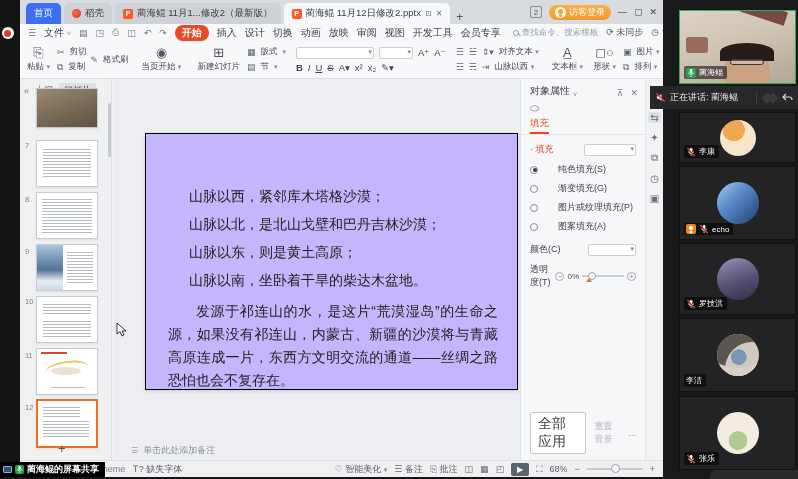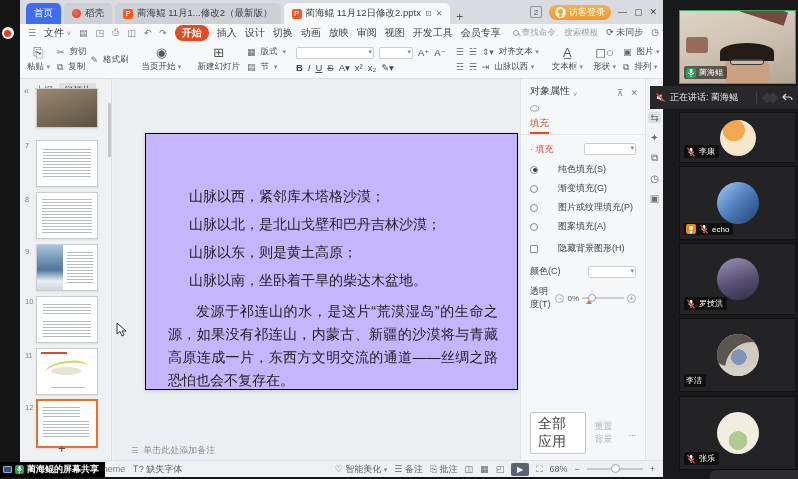--- a/index.html
+++ b/index.html
@@ -70,21 +70,21 @@
     font-family:"DejaVu Serif","Liberation Serif",serif;}
   .sline{font-size:14px;line-height:28px;padding-left:21px;white-space:nowrap;}
   .spara{font-size:14px;line-height:23px;text-indent:2em;text-align:justify;margin-top:6px;}
   .notesbar{position:absolute;left:0;bottom:2px;height:15px;display:flex;align-items:center;gap:5px;padding-left:18px;font-size:9px;color:#8b8f96;}
 
   .props{position:absolute;right:18px;top:79px;width:125px;height:381px;background:#f6f7f9;border-left:1px solid #dfe2e5;font-size:9px;color:#3c3f45;}
   .phead{display:flex;align-items:flex-end;padding:5px 7px 2px 9px;font-size:10px;color:#3a3d42;}
   .phead .sp{margin-left:auto;display:flex;gap:7px;color:#7c8087;font-size:9px;}
   .ptab{margin:2px 0 0 9px;display:inline-block;color:#e8491f;font-size:9.5px;border-bottom:2px solid #e8491f;padding-bottom:2px;}
   .pdivider{height:1px;background:#e4e6ea;margin-top:0px;}
-  .psec{display:flex;align-items:flex-start;padding:8px 9px 4px 9px;}
+  .psec{display:flex;align-items:flex-end;padding:8px 9px 4px 9px;}
   .psec .lab{color:#d6492c;}
   .psec .combo{width:52px;margin-left:auto;}
   .opt{display:flex;align-items:center;gap:20px;padding:3px 9px;}
   .radio{width:8px;height:8px;border:1px solid #8a8e95;border-radius:50%;position:relative;flex:none;}
   .radio.on::after{content:"";position:absolute;left:1.5px;top:1.5px;width:4px;height:4px;border-radius:50%;background:#3a3d42;}
   .cbox{width:8px;height:8px;border:1px solid #8a8e95;border-radius:1px;flex:none;}
   .prow{display:flex;align-items:center;padding:7px 9px 0 9px;}
   .prow .combo{width:48px;margin-left:auto;}
   .slider{display:flex;align-items:center;gap:3px;margin-left:auto;}
   .scirc{width:9px;height:9px;border:1px solid #a7abb1;border-radius:50%;color:#888;font-size:7px;line-height:7px;text-align:center;}
@@ -419,24 +419,20 @@
           <span>渐变填充(G)</span>
         </div>
       <div class="opt">
           <span class="radio"></span>
           <span>图片或纹理填充(P)</span>
         </div>
       <div class="opt">
           <span class="radio"></span>
           <span>图案填充(A)</span>
         </div>
-      <div class="opt" style="margin-top:3px">
-          <span class="cbox"></span>
-          <span>隐藏背景图形(H)</span>
-        </div>
 
       <div class="prow">
         <span>颜色(C)</span>
         <span class="combo"></span>
       </div>
       <div class="prow">
         <span>透明度(T)</span>
         <span class="slider">
           <span class="scirc">−</span>
           <span style="font-size:8px;color:#555;">0%</span>

